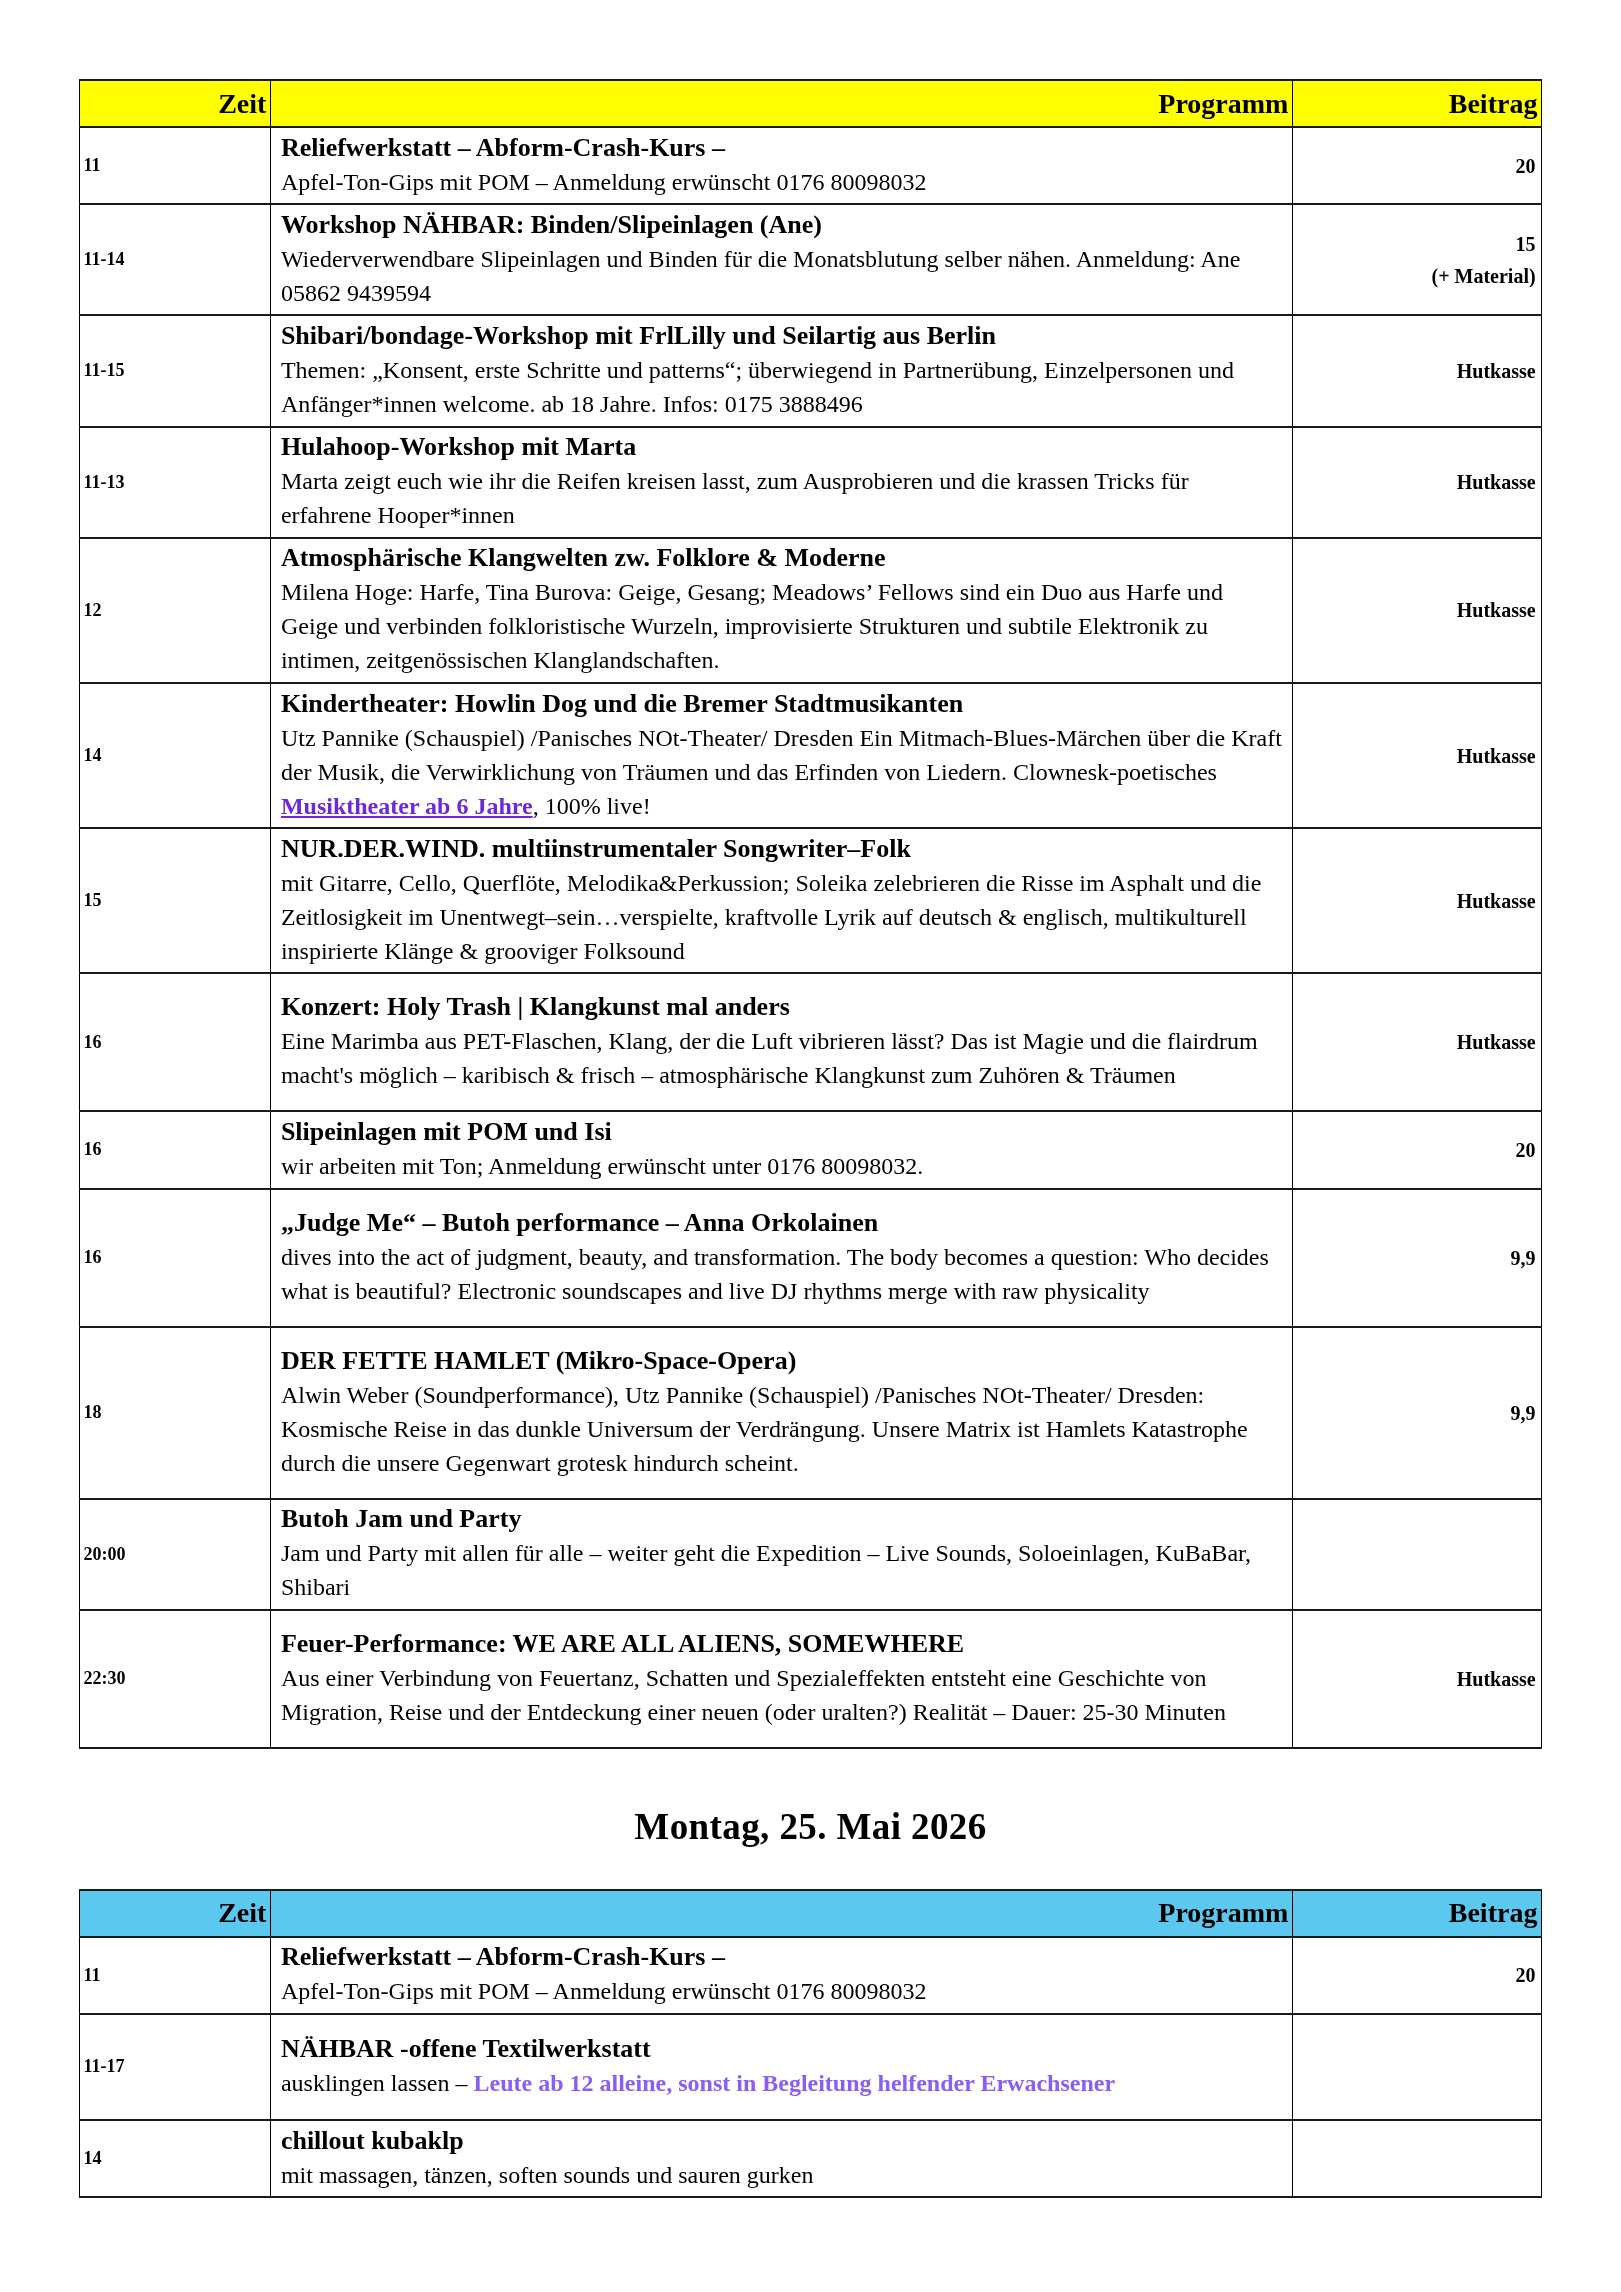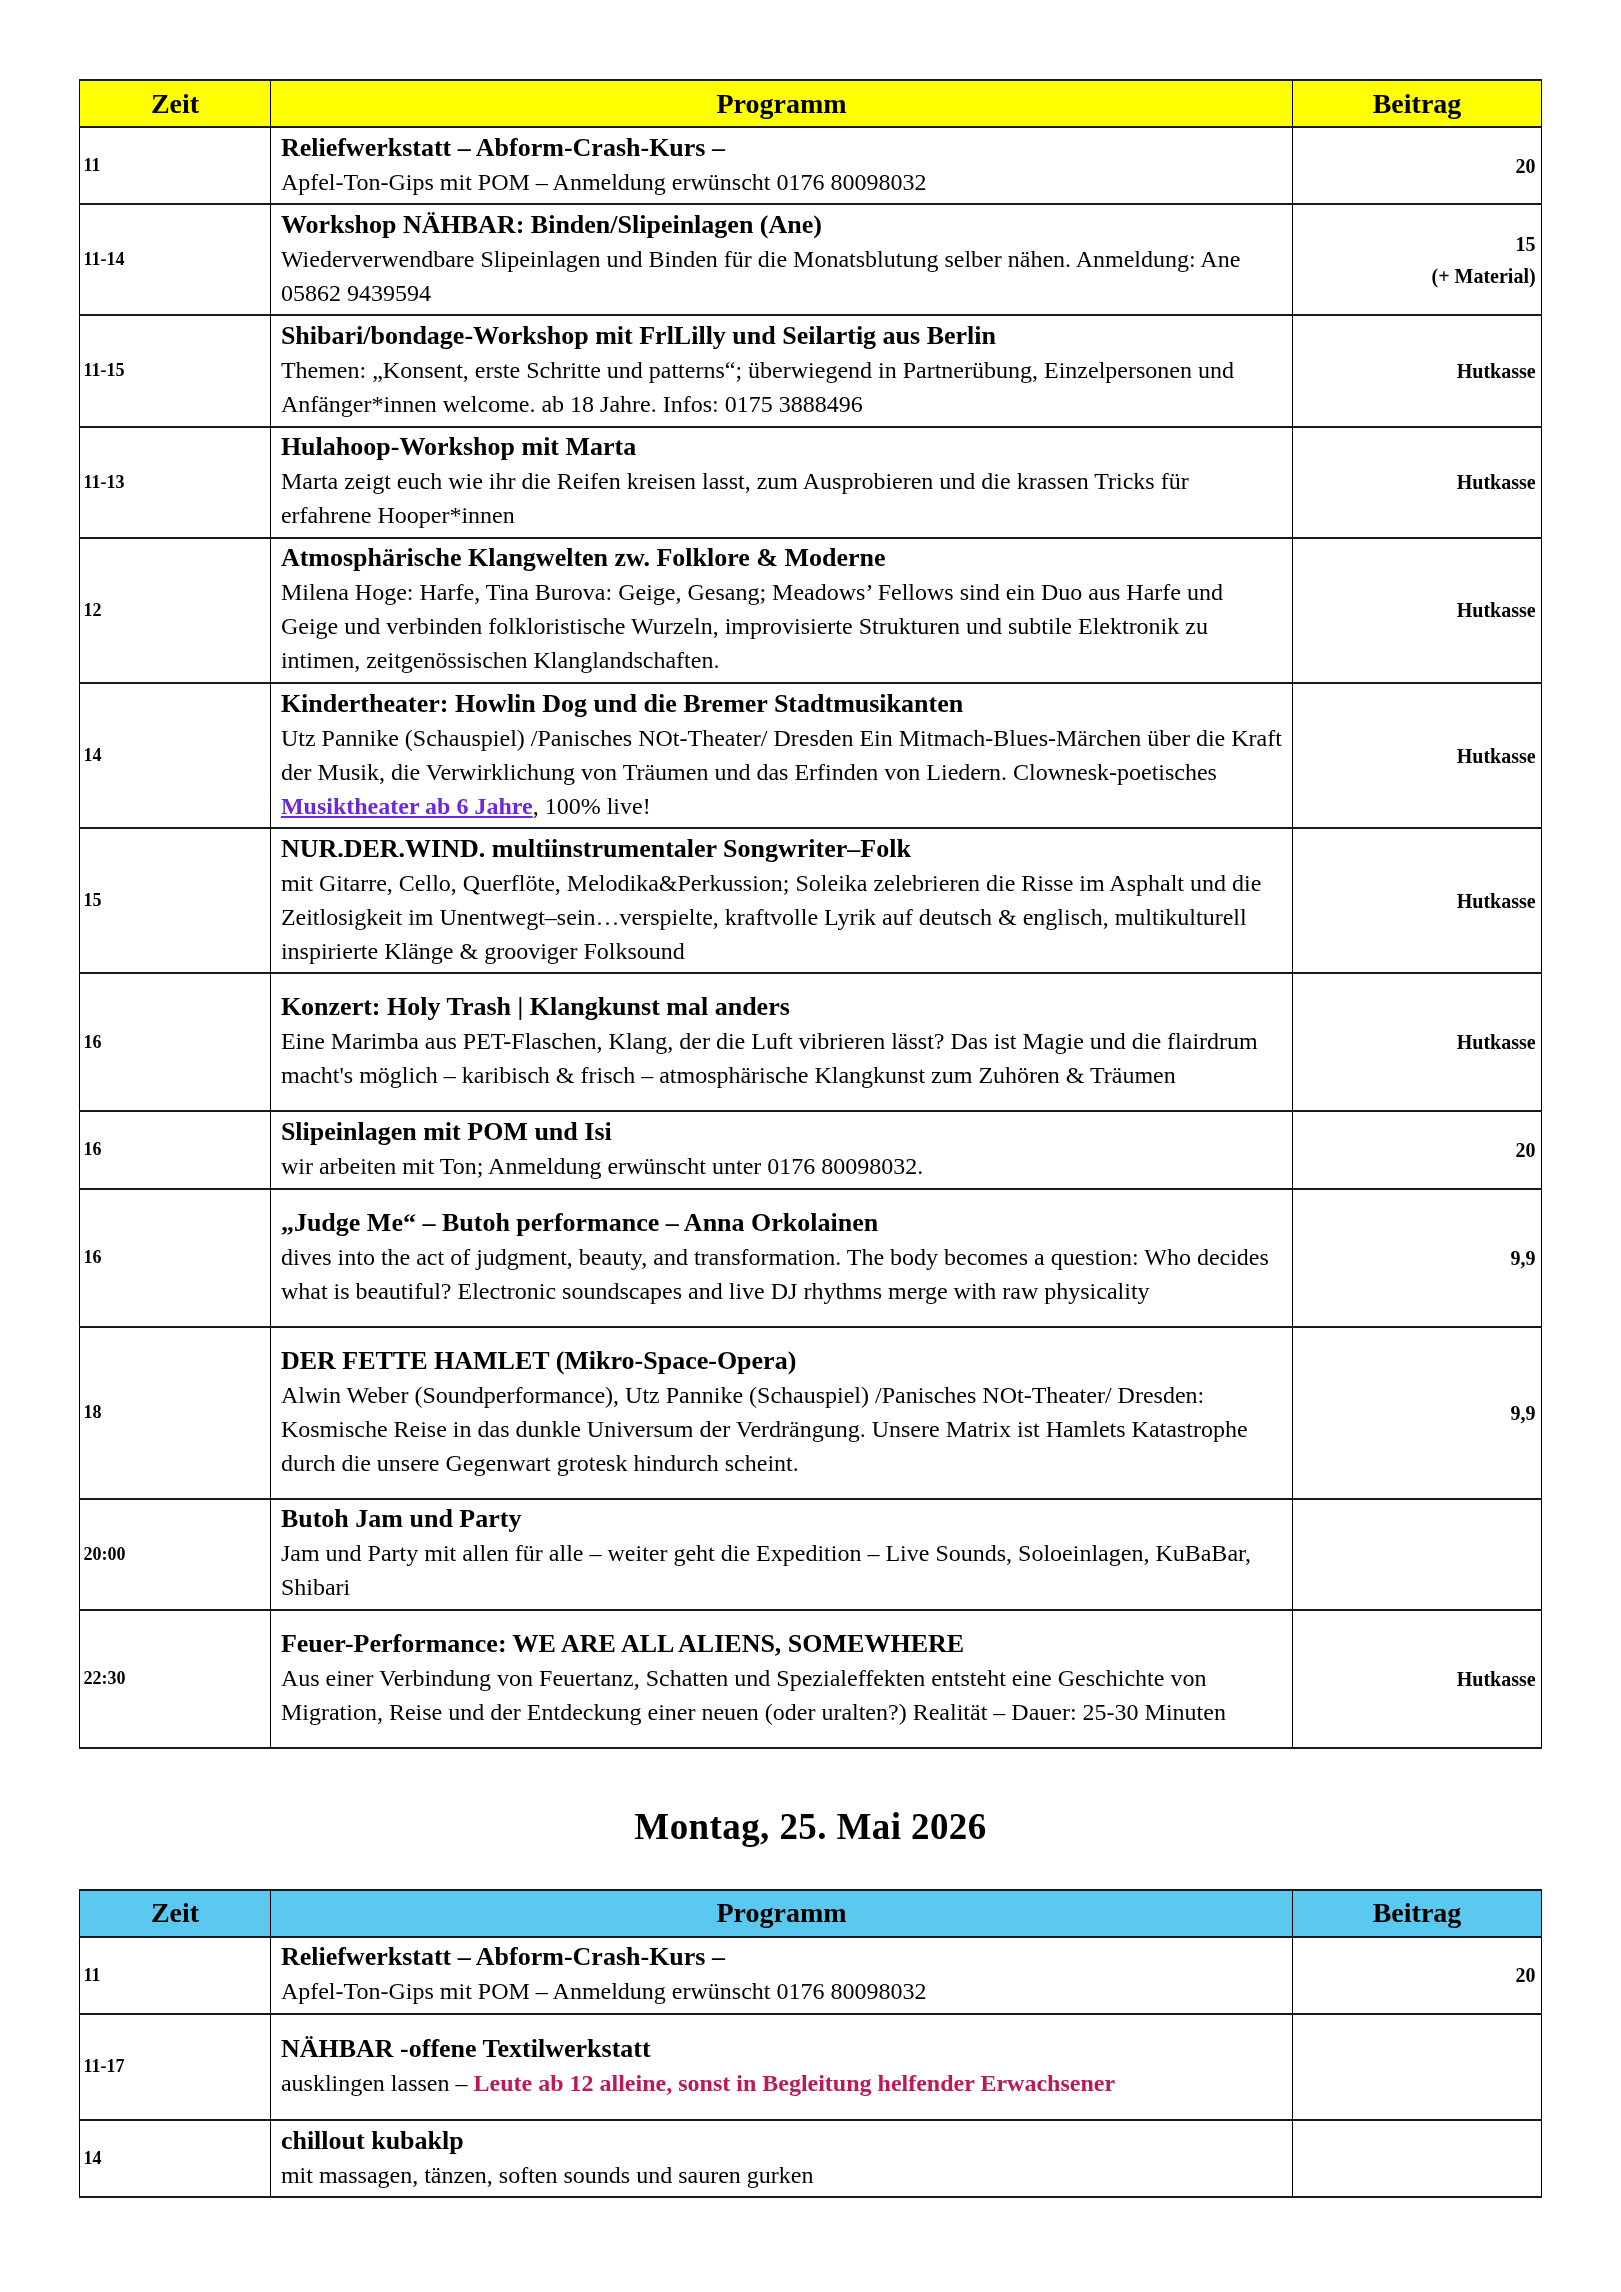--- a/index.html
+++ b/index.html
@@ -38,21 +38,21 @@
     vertical-align:middle;
     box-sizing:border-box;
   }
   col.c-zeit{width:191px;}
   col.c-prog{width:1022px;}
   col.c-beitrag{width:249px;}
   tr.head{height:47px;}
   tr.head th{
     font-size:28px;
     font-weight:bold;
-    text-align:center;
+    text-align:right;
     padding:1.8px 3.6px;
   }
   tr.h2{height:72px;}
   tr.h3{height:106px;}
   tr.h4{height:138px;}
   tr.h5{height:172px;}
   td.zeit{
     text-align:left;
     font-weight:bold;
     font-size:18px;
@@ -238,21 +238,21 @@
         <div class="ptitle">Reliefwerkstatt – Abform-Crash-Kurs –</div>
         <div class="pdesc"><span>Apfel-Ton-Gips mit POM – Anmeldung erwünscht 0176 80098032</span><span class="green" style="color: rgb(0, 176, 80);"></span><span></span></div>
       </td>
       <td class="beitrag">20</td>
     </tr>
 
     <tr class="h3">
       <td class="zeit">11-17</td>
       <td class="prog">
         <div class="ptitle">NÄHBAR -offene Textilwerkstatt</div>
-        <div class="pdesc"><span>ausklingen lassen – </span><span class="green" style="color: #be185d;">Leute ab 12 alleine, sonst in Begleitung helfender Erwachsener</span><span></span></div>
+        <div class="pdesc"><span>ausklingen lassen – </span><span class="green" style="color: #8b5cf6;">Leute ab 12 alleine, sonst in Begleitung helfender Erwachsener</span><span></span></div>
       </td>
       <td class="beitrag"></td>
     </tr>
 
     <tr class="h2">
       <td class="zeit">14</td>
       <td class="prog">
         <div class="ptitle">chillout kubaklp</div>
         <div class="pdesc"><span>mit massagen, tänzen, soften sounds und sauren gurken</span><span class="green" style="color: rgb(0, 176, 80);"></span><span></span></div>
       </td>

